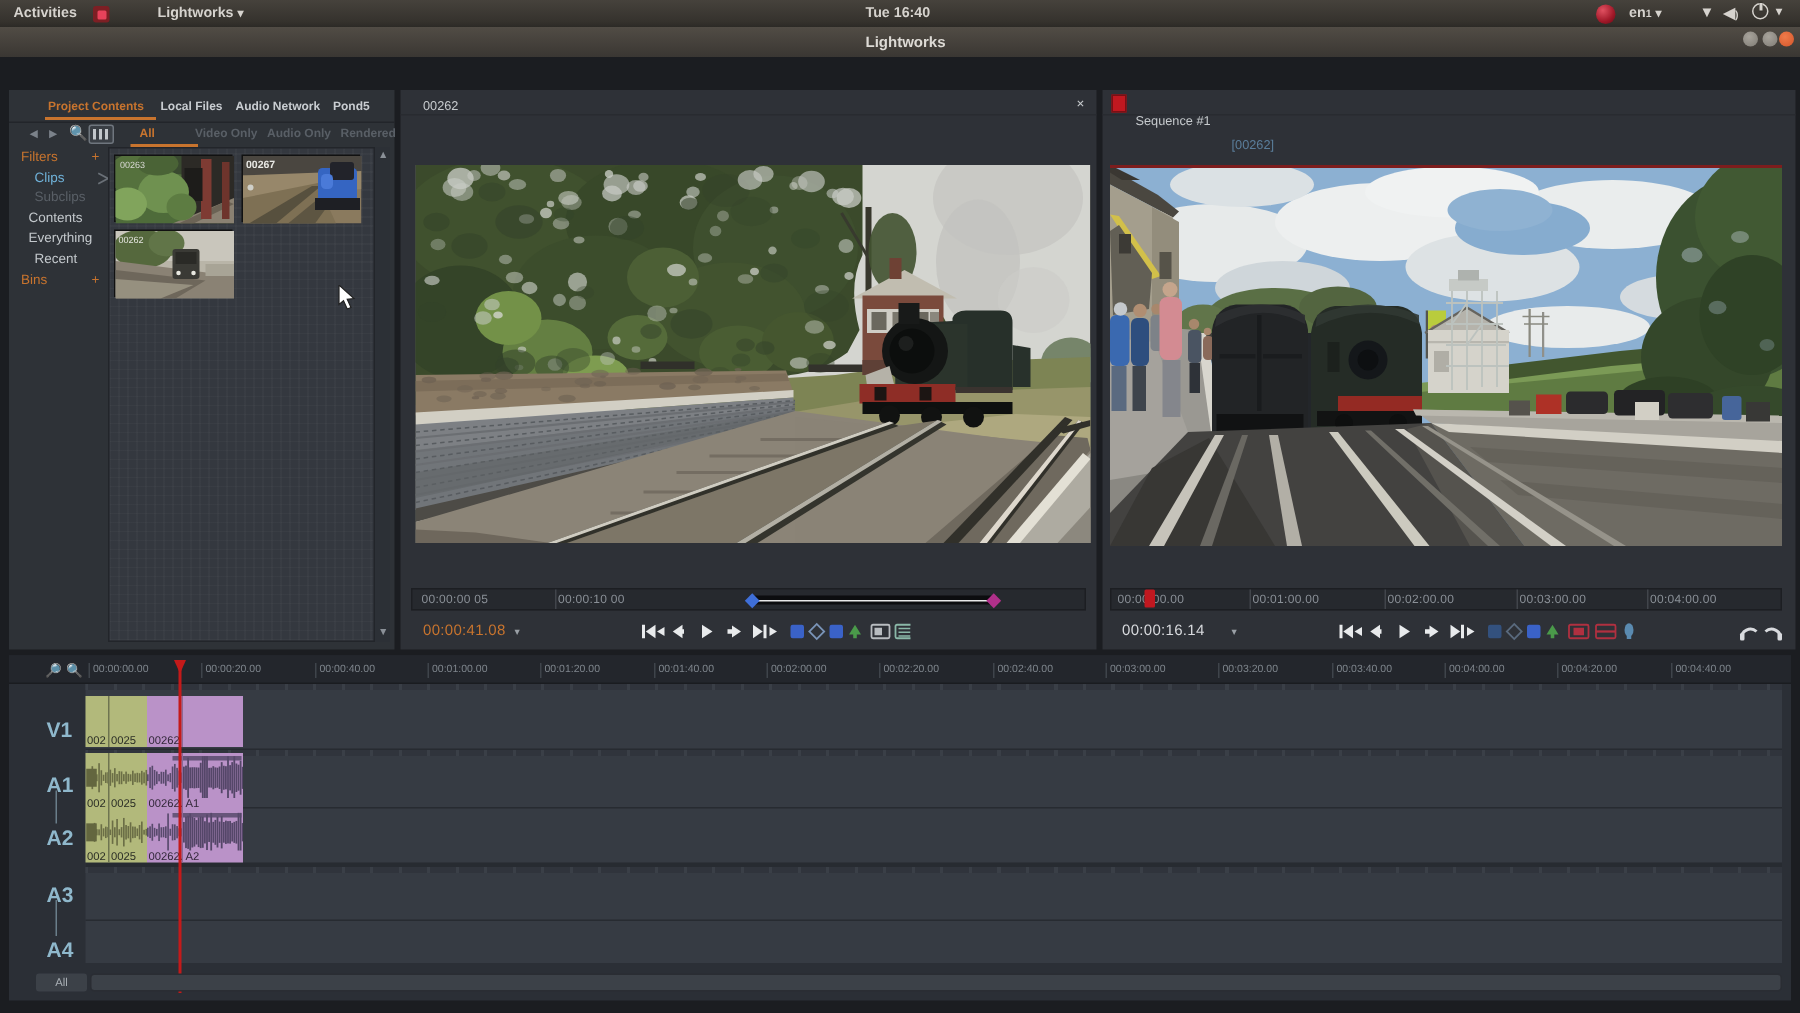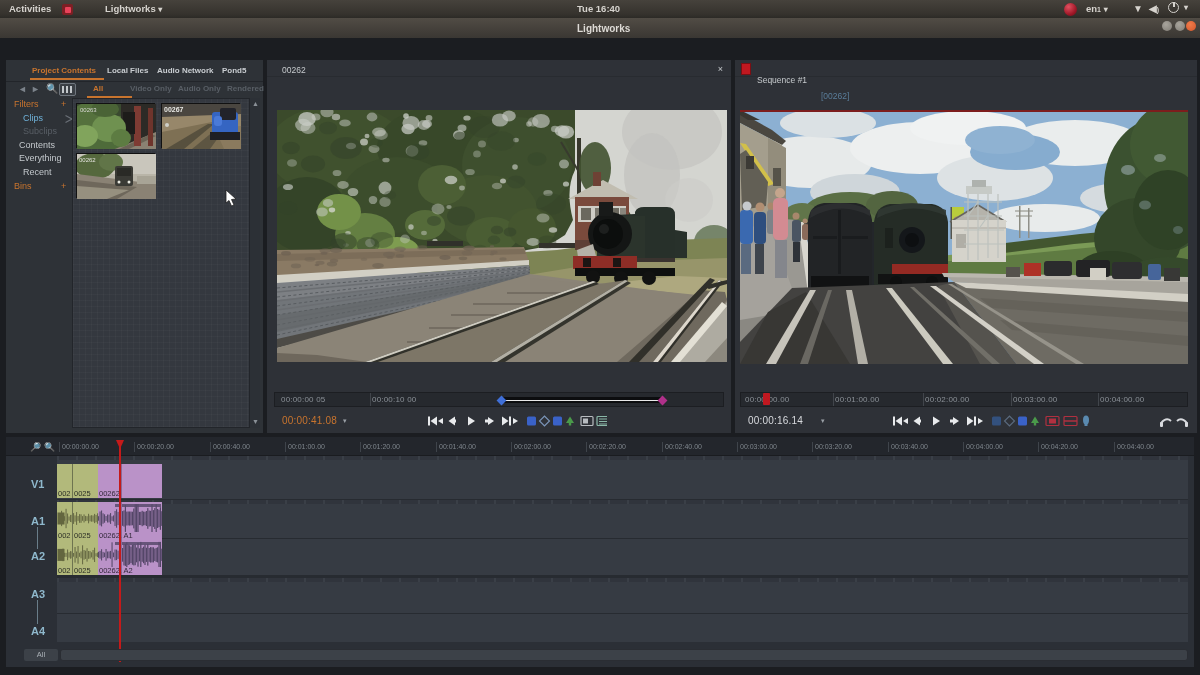--- a/index.html
+++ b/index.html
@@ -19,21 +19,21 @@
 .paneltitle { font-size:8.5px; color:#c6cacd; }
 .tc { font-size:9px; letter-spacing:0.2px; }
 .rlabel { font-size:7px; color:#7e858c; }
 
 .ltab { font-size:8px; color:#c9cdd1; font-weight:bold; }
 .ltab.orange { color:#c8742e; }
 .dim { color:#595f66; }
 .sideitem { font-size:9px; color:#c3c8cc; }
 .thumb { position:absolute; border:1px solid #111; }
 
-.trlabel { font-size:11px; font-weight:bold; color:#8fb8cc; }
+.trlabel { font-size:14px; font-weight:bold; color:#8fb8cc; }
 </style>
 </head>
 <body>
 <div id="stage">
 
   <div class="abs" id="topbar">
     <div class="abs" style="left:9px;top:3px;text-align:center;">Activities</div>
     <div class="abs" style="left:62px;top:4px;width:11px;height:11px;background:#7d1f24;border-radius:2px;"></div>
     <div class="abs" style="left:64.5px;top:6.5px;width:6px;height:6px;background:#e8425a;border-radius:1px;"></div>
     <div class="abs" style="left:77px;top:3px;padding-left:28px;">Lightworks <span style="font-size:8px;">▾</span></div>

